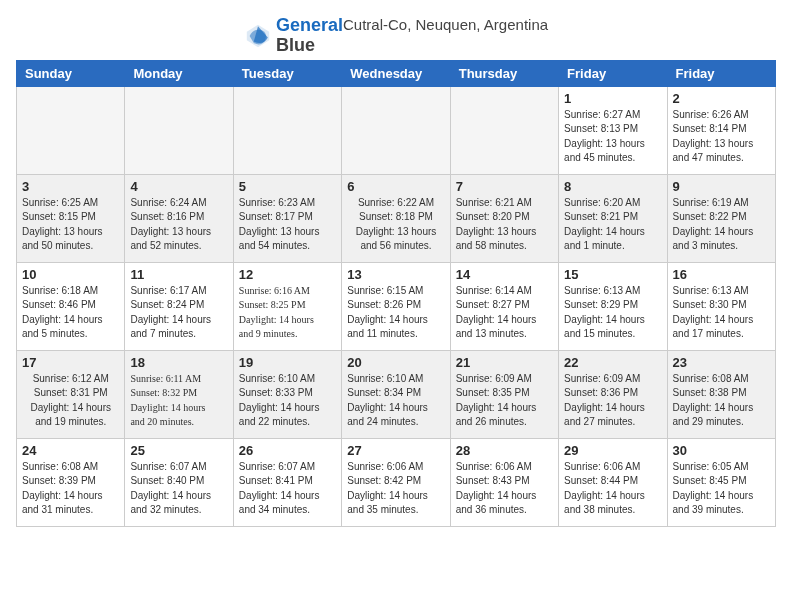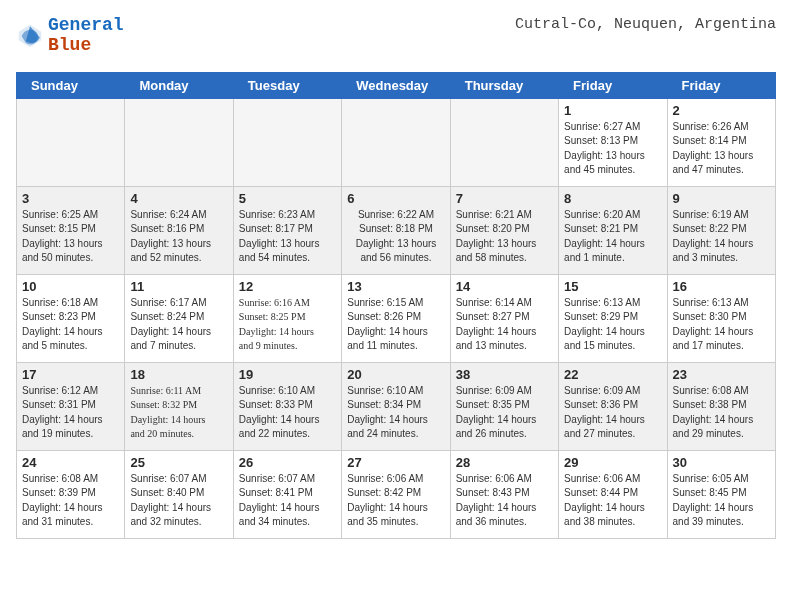--- a/index.html
+++ b/index.html
@@ -5,24 +5,23 @@
     * { box-sizing: border-box; margin: 0; padding: 0; }
     body {
       font-family: Arial, sans-serif;
       background: #fff;
       width: 792px;
       min-height: 612px;
       padding: 16px;
     }
     .header {
       display: flex;
-      justify-content: space-between;
+      justify-content: center;
       align-items: flex-start;
-      margin-bottom: 16px;
-      font-family: Liberation Mono, monospace;
+      margin-bottom: 4px;
     }
     .logo {
       display: flex;
       align-items: center;
       gap: 4px;
     }
     .logo-text {
       font-size: 18px;
       font-weight: bold;
       color: #2a2a2a;
@@ -49,21 +48,21 @@
     }
     table {
       width: 100%;
       border-collapse: collapse;
       table-layout: fixed;
     }
     th {
       background: #2a6bbf;
       color: #fff;
       text-align: left;
-      padding: 5px 14px;
+      padding: 5px 8px;
       font-size: 13px;
       font-weight: bold;
       border: 1px solid #2a6bbf;
     }
     td {
       border: 1px solid #ccc;
       vertical-align: top;
       padding: 4px 5px;
       font-size: 10.5px;
       color: #333;
@@ -94,21 +93,21 @@
 
 <div class="header">
   <div class="logo">
     <svg class="logo-icon" viewBox="0 0 40 40" xmlns="http://www.w3.org/2000/svg">
       <polygon points="20,4 36,14 36,26 20,36 4,26 4,14" fill="#1a6bbf" opacity="0.15"></polygon>
       <path d="M8,20 Q14,8 26,12 Q34,16 30,26 Q24,36 14,30 Z" fill="#1a6bbf" opacity="0.5"></path>
       <path d="M20,6 L34,22 Q28,34 14,28 Z" fill="#1a6bbf" opacity="0.7"></path>
     </svg>
     <div class="logo-text">
       <div><span>General</span></div>
-      <div><span style="color:#c2410c;">Blue</span></div>
+      <div><span style="color:#404040;">Blue</span></div>
     </div>
   </div>
   <div class="title-block">
     <div class="subtitle">Cutral-Co, Neuquen, Argentina</div>
   </div>
 </div>
 
 <table>
   <thead>
     <tr>
@@ -191,21 +190,21 @@
           <div class="day-info" style="white-space: pre-line;">Sunrise: 6:19 AM
 Sunset: 8:22 PM
 Daylight: 14 hours
 and 3 minutes.</div>
         </td>
       </tr>
       <tr>
         <td>
           <span class="day-num">10</span>
           <div class="day-info" style="white-space: pre-line;">Sunrise: 6:18 AM
-Sunset: 8:23 PM
+Sunset: 8:46 PM
 Daylight: 14 hours
 and 5 minutes.</div>
         </td>
         <td>
           <span class="day-num">11</span>
           <div class="day-info" style="white-space: pre-line;">Sunrise: 6:17 AM
 Sunset: 8:24 PM
 Daylight: 14 hours
 and 7 minutes.</div>
         </td>
@@ -241,21 +240,21 @@
           <span class="day-num">16</span>
           <div class="day-info" style="white-space: pre-line;">Sunrise: 6:13 AM
 Sunset: 8:30 PM
 Daylight: 14 hours
 and 17 minutes.</div>
         </td>
       </tr>
       <tr>
         <td class="shaded">
           <span class="day-num">17</span>
-          <div class="day-info" style="white-space: pre-line;">Sunrise: 6:12 AM
+          <div class="day-info" style="white-space: pre-line; text-align: center;">Sunrise: 6:12 AM
 Sunset: 8:31 PM
 Daylight: 14 hours
 and 19 minutes.</div>
         </td>
         <td class="shaded">
           <span class="day-num">18</span>
           <div class="day-info" style="white-space: pre-line; font-family: Liberation Serif, serif;">Sunrise: 6:11 AM
 Sunset: 8:32 PM
 Daylight: 14 hours
 and 20 minutes.</div>
@@ -268,21 +267,21 @@
 and 22 minutes.</div>
         </td>
         <td class="shaded">
           <span class="day-num">20</span>
           <div class="day-info" style="white-space: pre-line;">Sunrise: 6:10 AM
 Sunset: 8:34 PM
 Daylight: 14 hours
 and 24 minutes.</div>
         </td>
         <td class="shaded">
-          <span class="day-num">38</span>
+          <span class="day-num">21</span>
           <div class="day-info" style="white-space: pre-line;">Sunrise: 6:09 AM
 Sunset: 8:35 PM
 Daylight: 14 hours
 and 26 minutes.</div>
         </td>
         <td class="shaded">
           <span class="day-num">22</span>
           <div class="day-info" style="white-space: pre-line;">Sunrise: 6:09 AM
 Sunset: 8:36 PM
 Daylight: 14 hours

